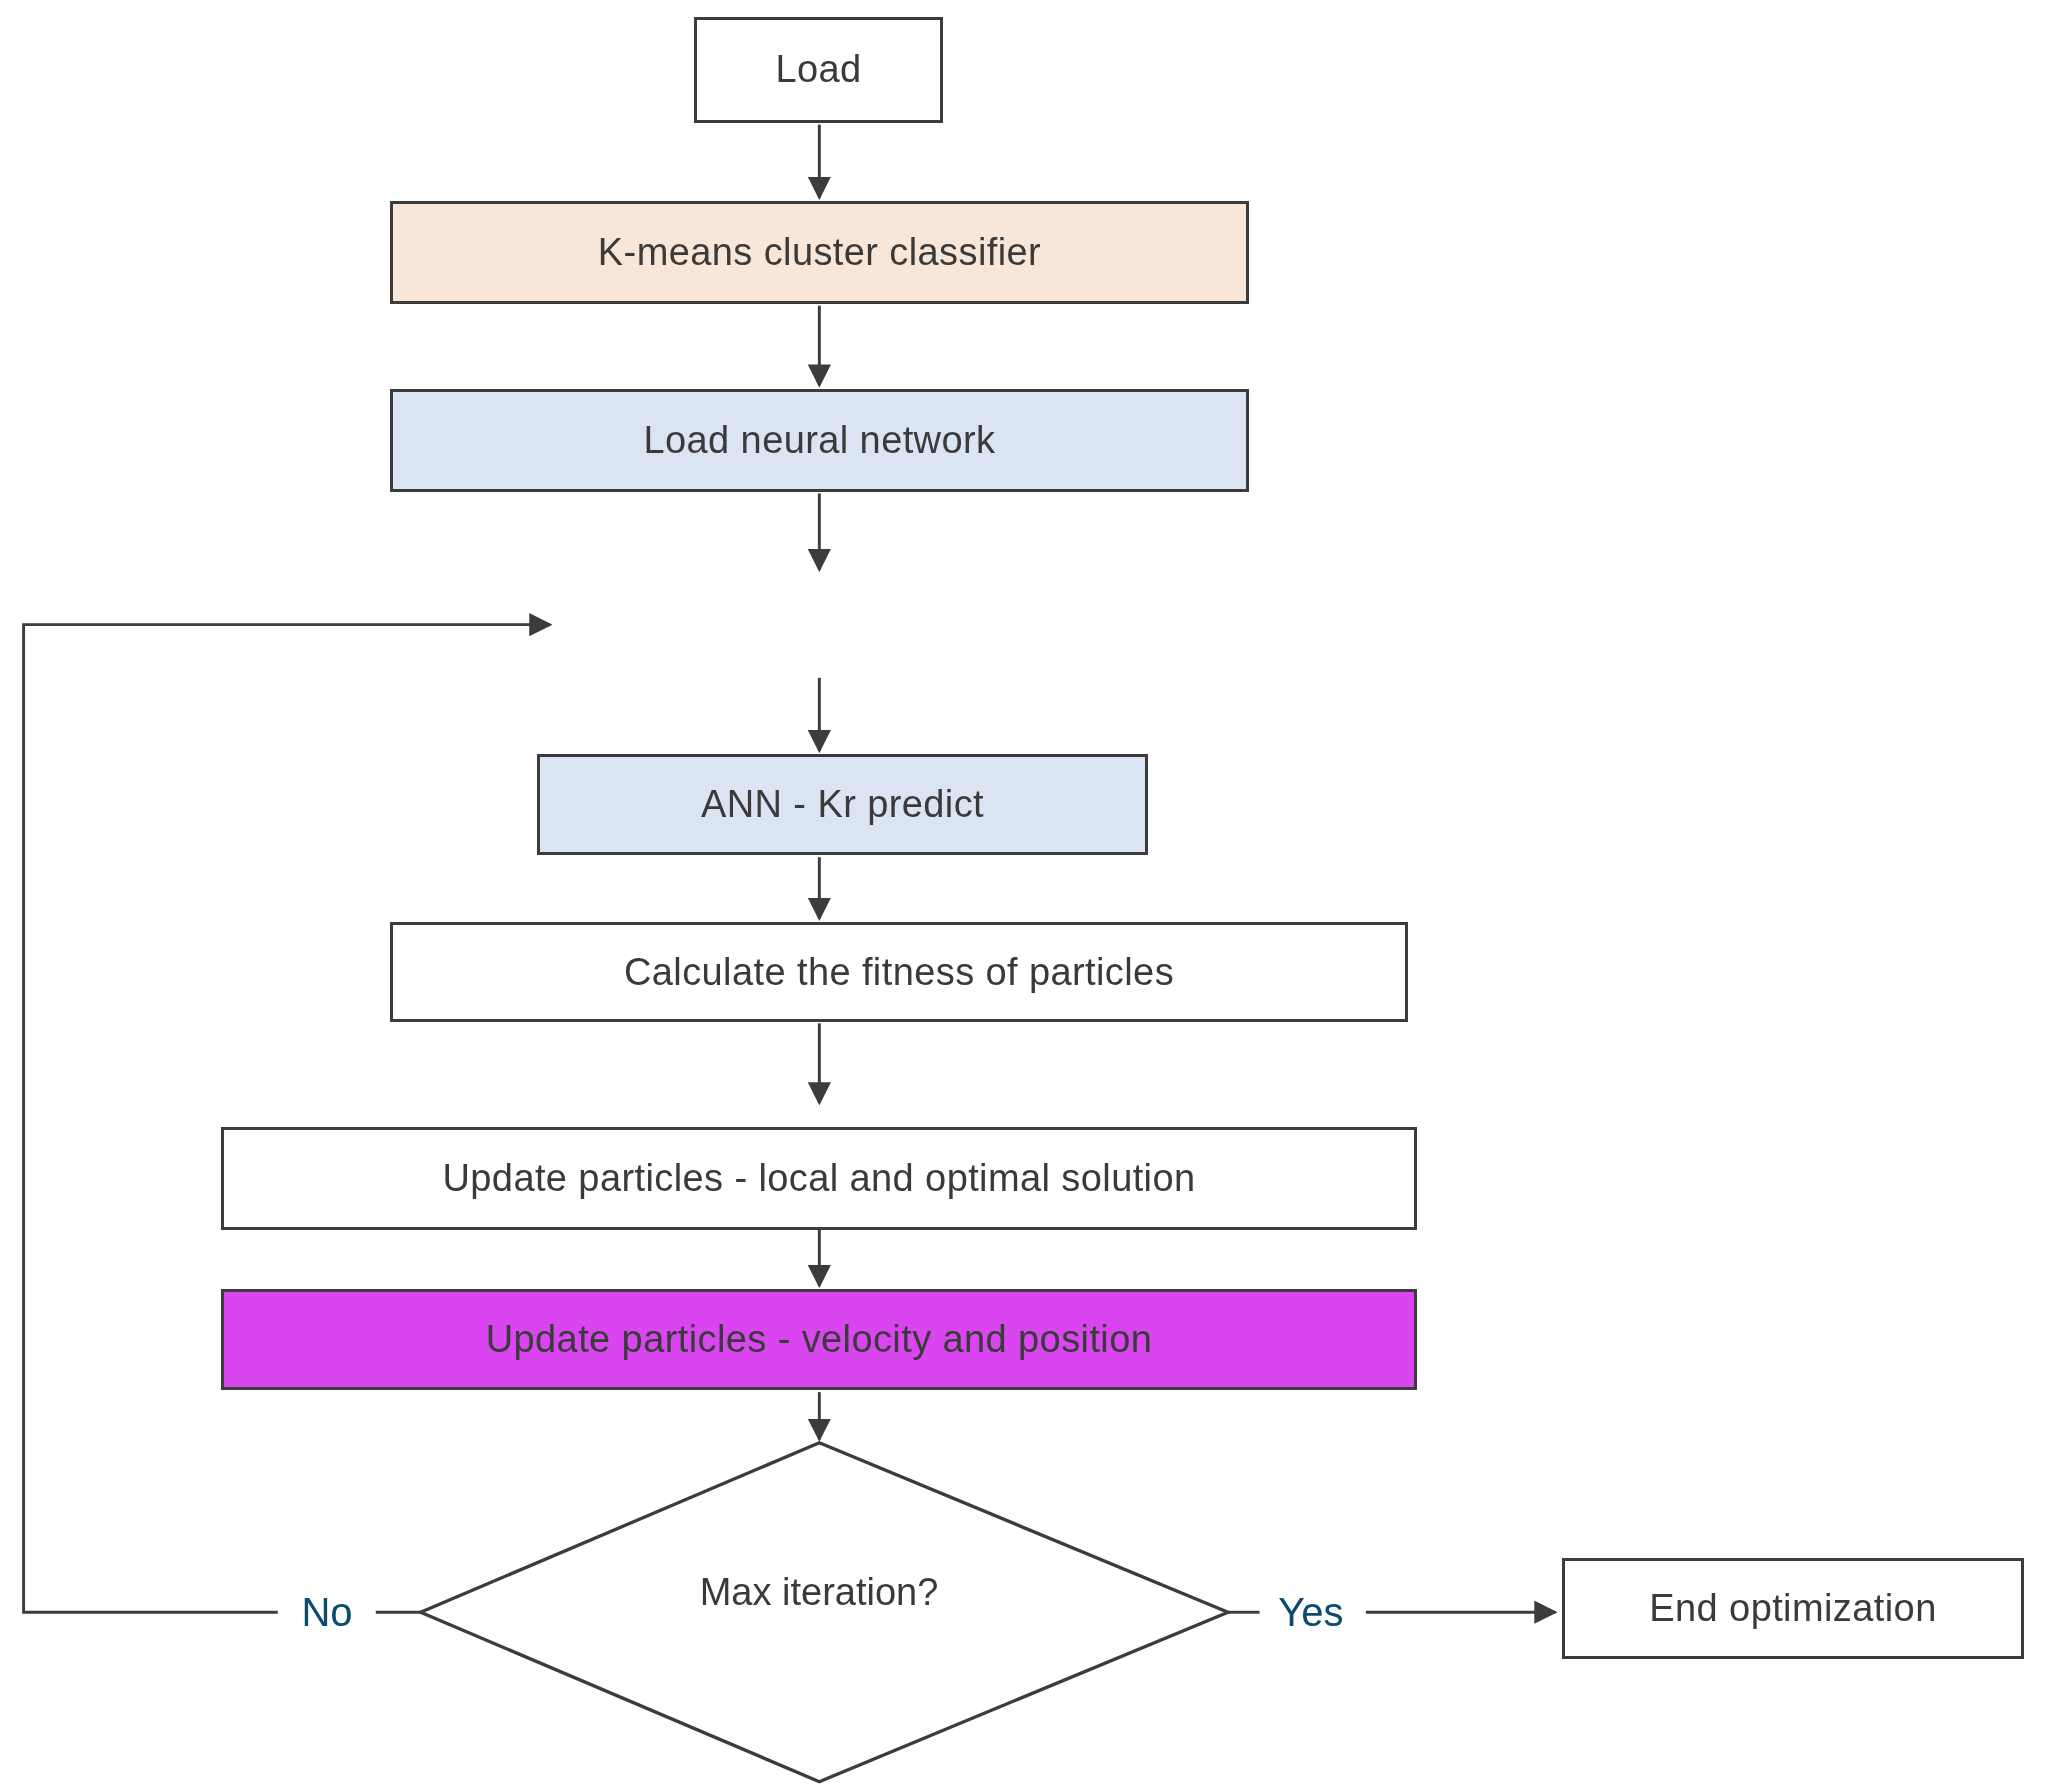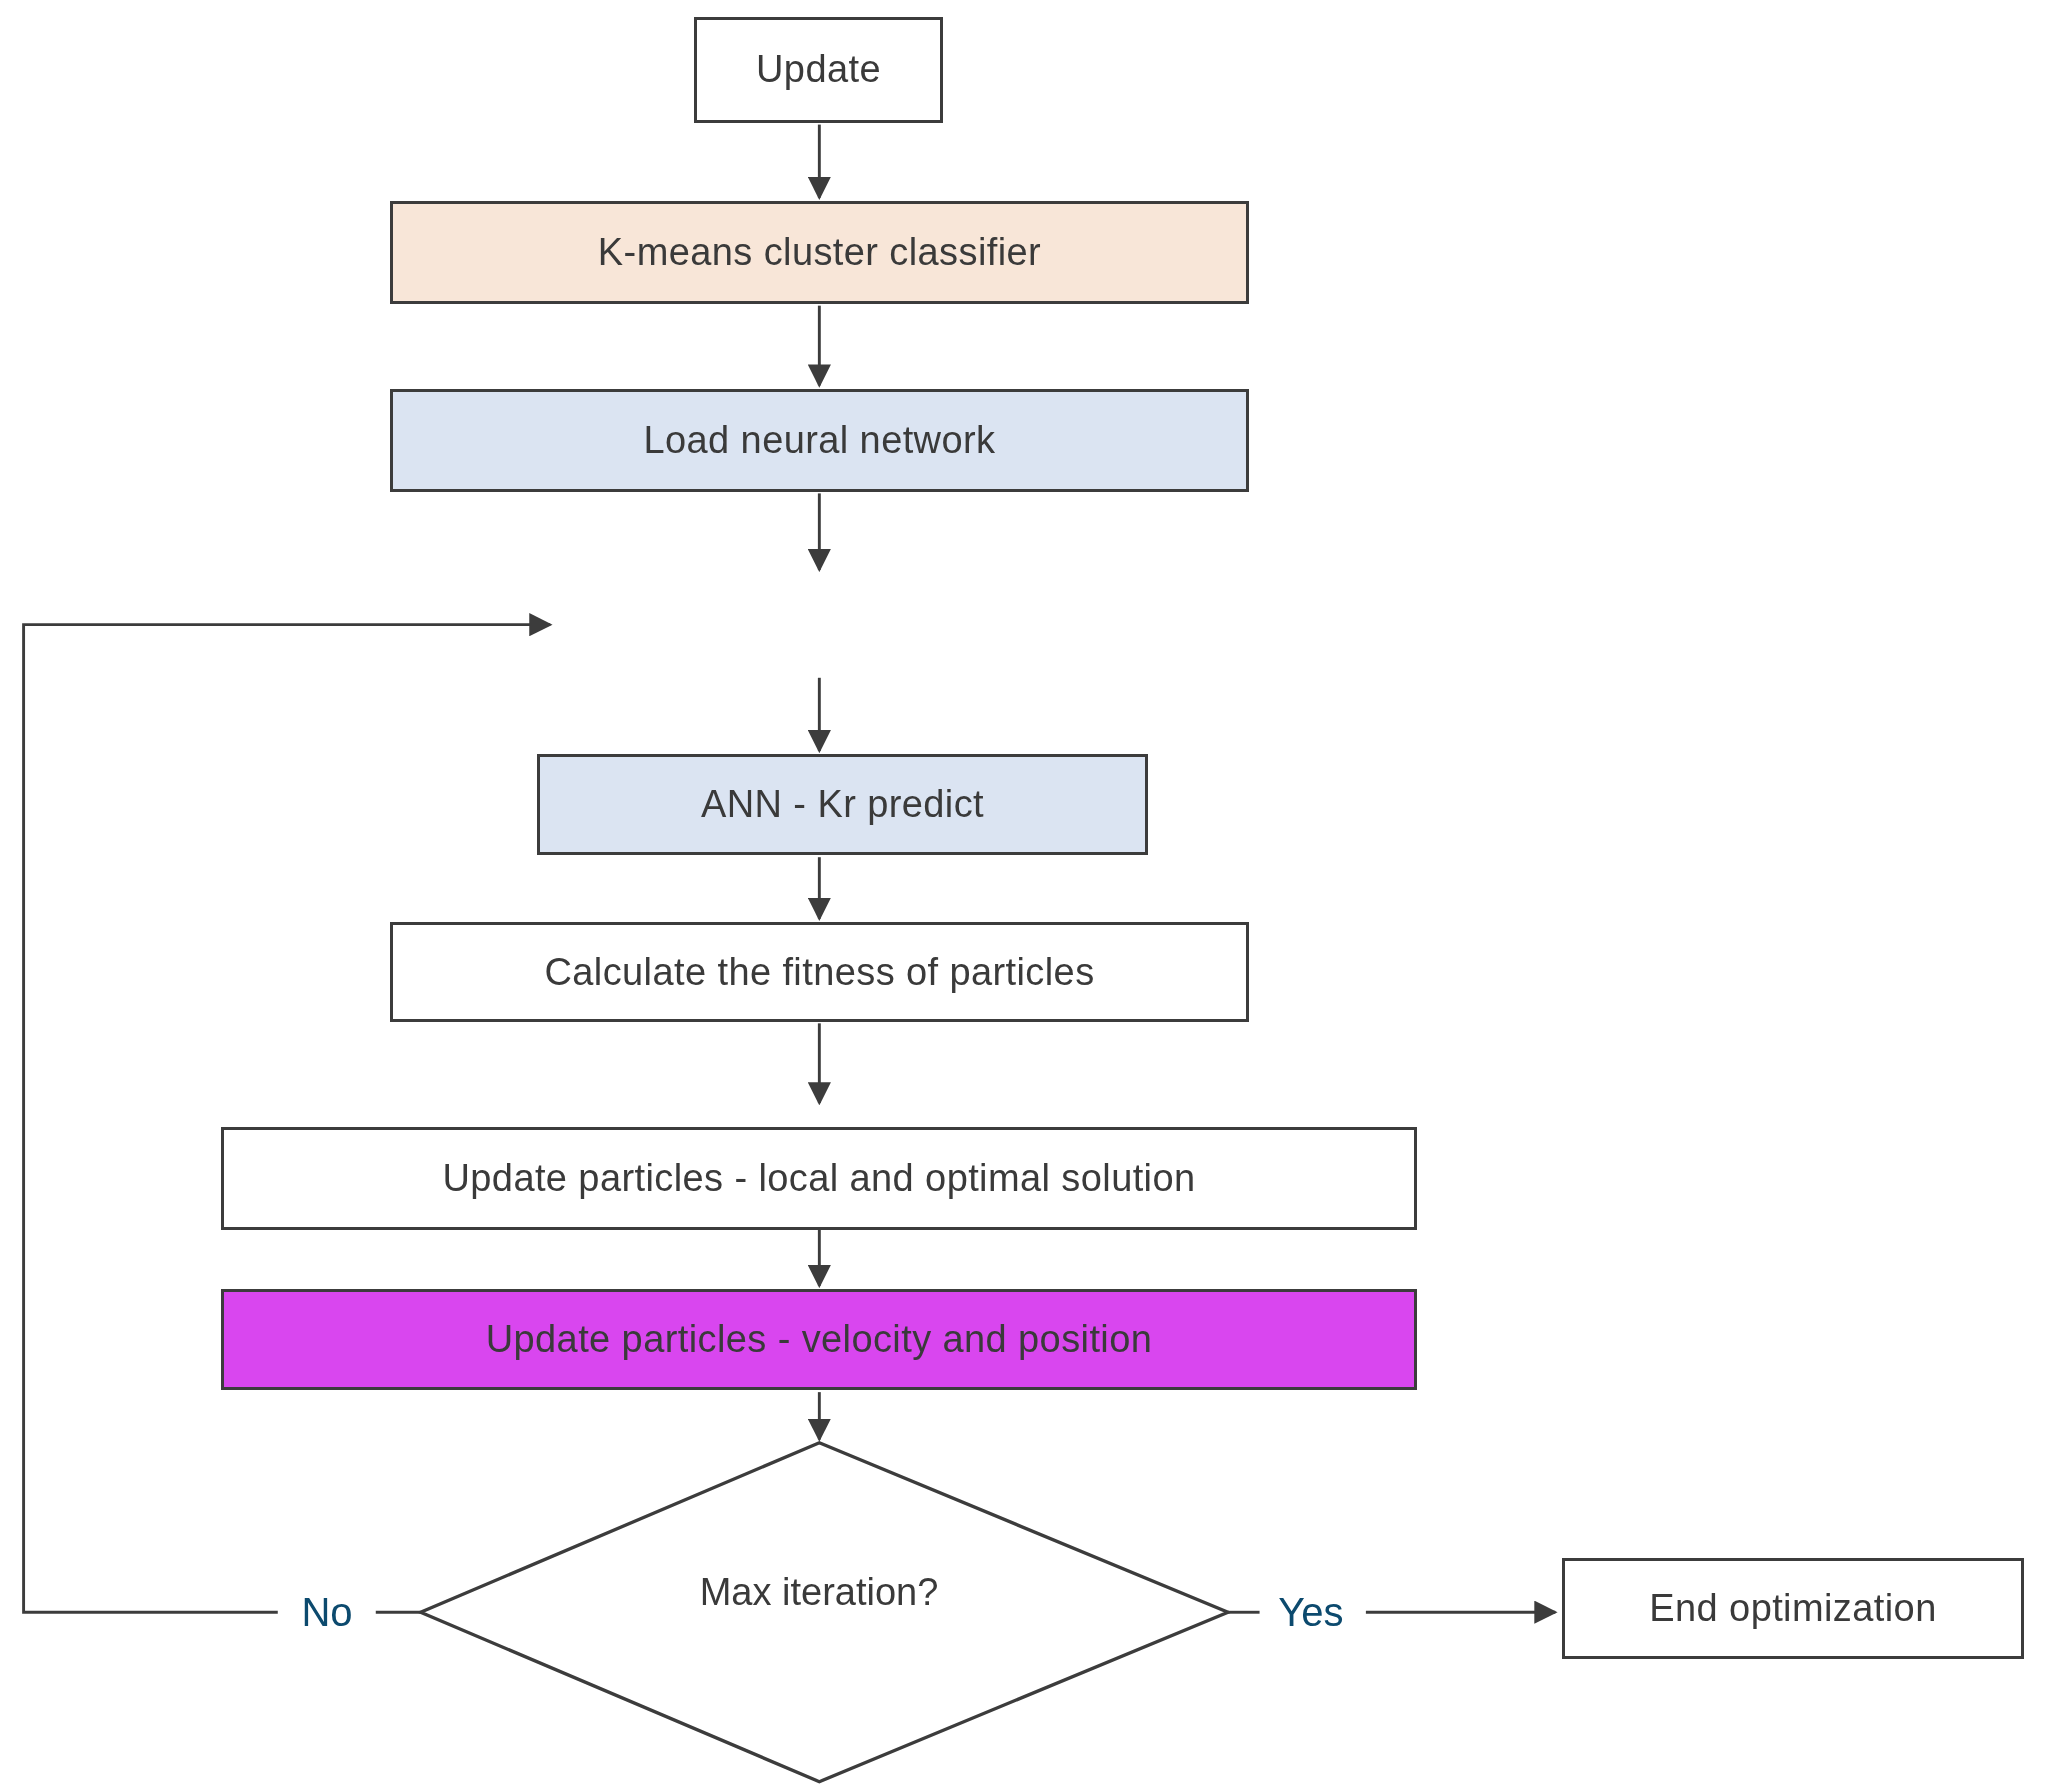--- a/index.html
+++ b/index.html
@@ -87,37 +87,37 @@
     <polygon class="decision-shape" points="986,1737 1478,1941 986,2145 506,1941"></polygon>
 
     <line x1="506" y1="1941" x2="452" y2="1941"></line>
     <polyline points="334,1941 28,1941 28,752 662,752" marker-end="url(#arr)"></polyline>
 
     <line x1="1478" y1="1941" x2="1516" y2="1941"></line>
     <line x1="1644" y1="1941" x2="1872" y2="1941" marker-end="url(#arr)"></line>
   </svg>
 
   <div class="node" style="left: 694px; top: 16.6px; width: 249px; height: 106px; background: rgb(255, 255, 255);">
-    <span>Update</span>
+    <span>Load</span>
   </div>
 
   <div class="node" style="left: 390px; top: 201px; width: 859px; height: 103px; background: rgb(248, 230, 216);">
     <span>K-means cluster classifier</span>
   </div>
 
   <div class="node" style="left: 390px; top: 389px; width: 859px; height: 103px; background: rgb(219, 228, 242);">
     <span>Load neural network</span>
   </div>
 
 
   <div class="node" style="left: 513px; top: 754px; width: 611px; height: 101px; background: rgb(219, 228, 242); margin-left: 24px;">
     <span>ANN - Kr predict</span>
   </div>
 
-  <div class="node" style="left: 390px; top: 922px; width: 859px; height: 100px; background: rgb(255, 255, 255);">
+  <div class="node" style="left: 390px; top: 922px; width: 1018px; height: 100px; background: rgb(255, 255, 255);">
     <span>Calculate the fitness of particles</span>
   </div>
 
   <div class="node" style="left: 221px; top: 1107px; width: 1196px; height: 103px; background: rgb(255, 255, 255); margin-top: 20px;">
     <span>Update particles - local and optimal solution</span>
   </div>
 
   <div class="node" style="left: 221px; top: 1289px; width: 1196px; height: 101px; background: #d946ef;">
     <span>Update particles - velocity and position</span>
   </div>

